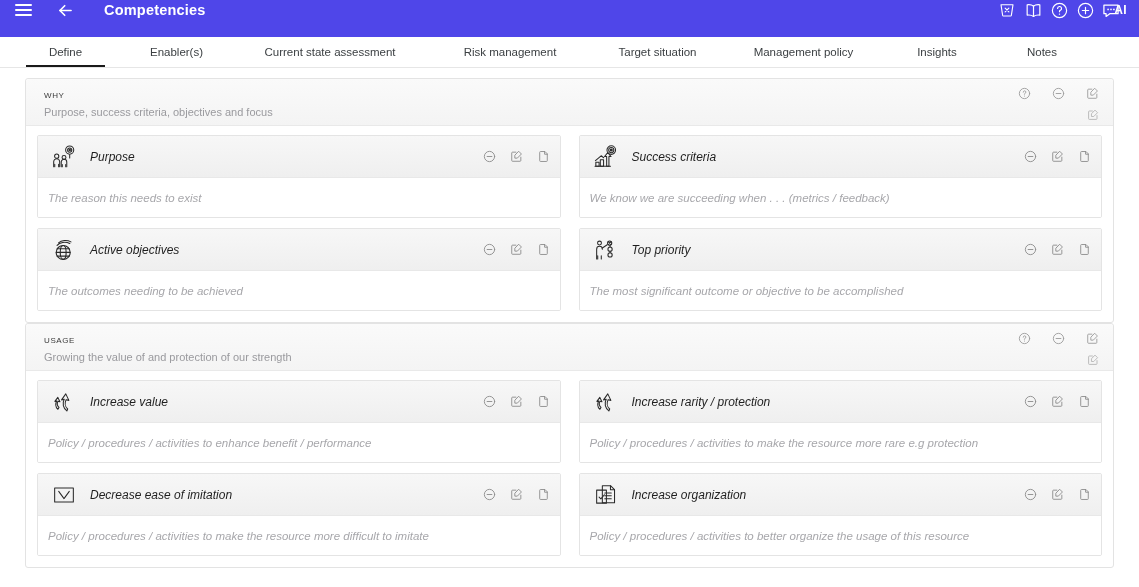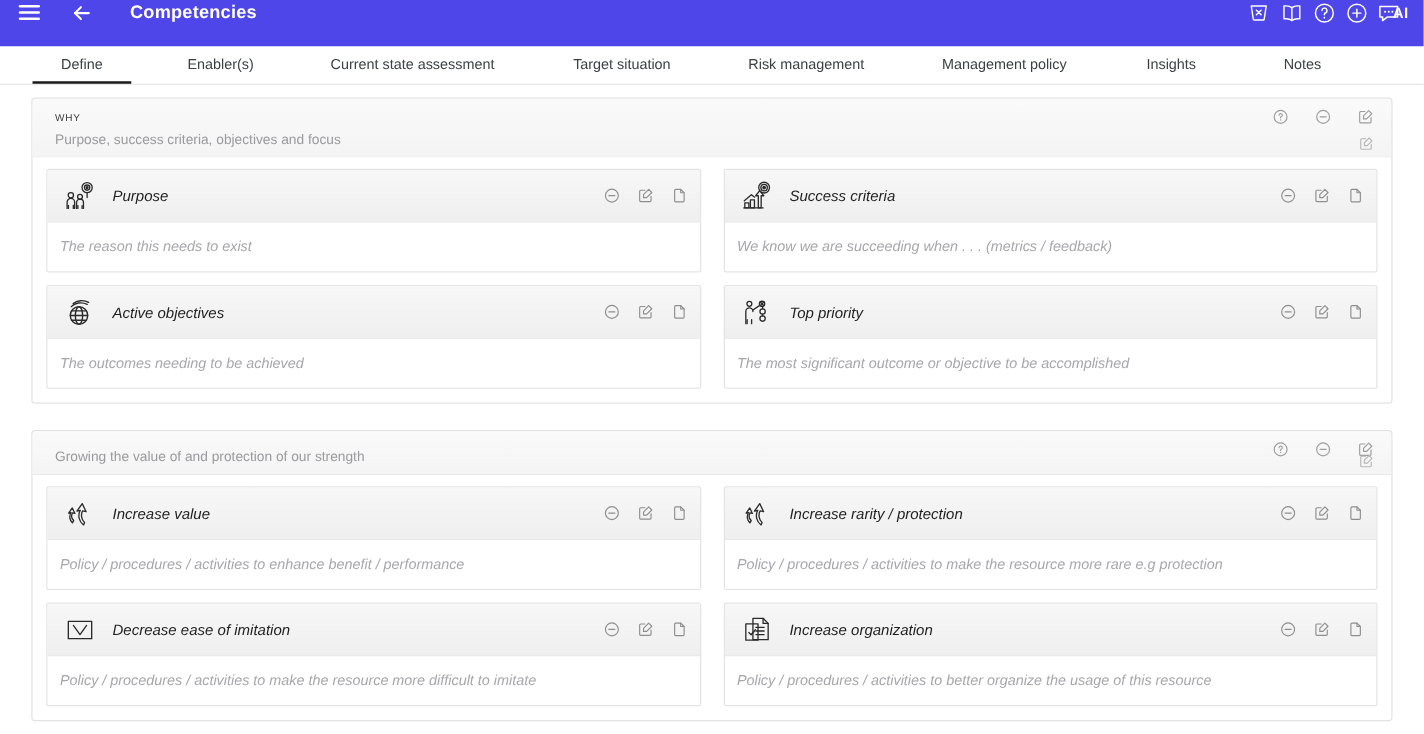--- a/index.html
+++ b/index.html
@@ -92,21 +92,21 @@
     background: #fff;
     height: calc(587px - 37px - 31px);
     overflow: hidden;
   }
 
   
   .section {
     border: 1px solid #e3e3e3;
     border-radius: 3px;
     background: #fff;
-    margin-bottom: 21px;
+    margin-bottom: 0;
   }
   .section-head {
     position: relative;
     background: linear-gradient(180deg, #fafafa 0%, #f4f4f4 100%);
     border-bottom: 1px solid #e9e9e9;
     padding: 9px 14px 7px 18px;
     border-radius: 3px 3px 0 0;
   }
   .section-title {
     font-size: 11.5px;
@@ -243,22 +243,22 @@
       </svg>
     </div>
     <div class="ai-label">AI</div>
   </div>
 </div>
 
 <div class="tabbar">
   <div class="tab tab-define active">Define</div>
   <div class="tab tab-enablers">Enabler(s)</div>
   <div class="tab tab-current">Current state assessment</div>
+  <div class="tab tab-risk">Risk management</div>
   <div class="tab tab-target">Target situation</div>
-  <div class="tab tab-risk">Risk management</div>
   <div class="tab tab-policy">Management policy</div>
   <div class="tab tab-insights">Insights</div>
   <div class="tab tab-notes">Notes</div>
 </div>
 
 <div class="page">
 
   <div class="section">
     <div class="section-head">
       <div class="section-title">Why</div>
@@ -448,20 +448,21 @@
           </span>
         </div>
         <div class="card-field">The most significant outcome or objective to be accomplished</div>
       </div>
 
     </div>
   </div>
 
   <div class="section">
     <div class="section-head">
+      <div class="section-title">Usage</div>
       <div class="section-sub">Growing the value of and protection of our strength</div>
       <div class="section-head-icons">
         <span>
           <svg width="13" height="13" viewBox="0 0 24 24" fill="none" stroke="#9d9d9d" stroke-width="1.7" stroke-linecap="round">
             <circle cx="12" cy="12" r="9.5"></circle>
             <path d="M9.7 9.5a2.4 2.4 0 1 1 3.1 2.3c-.6.2-.9.8-.9 1.4v.3"></path>
             <circle cx="12" cy="16.6" r="1" fill="#9d9d9d" stroke="none"></circle>
           </svg>
         </span>
         <span>

